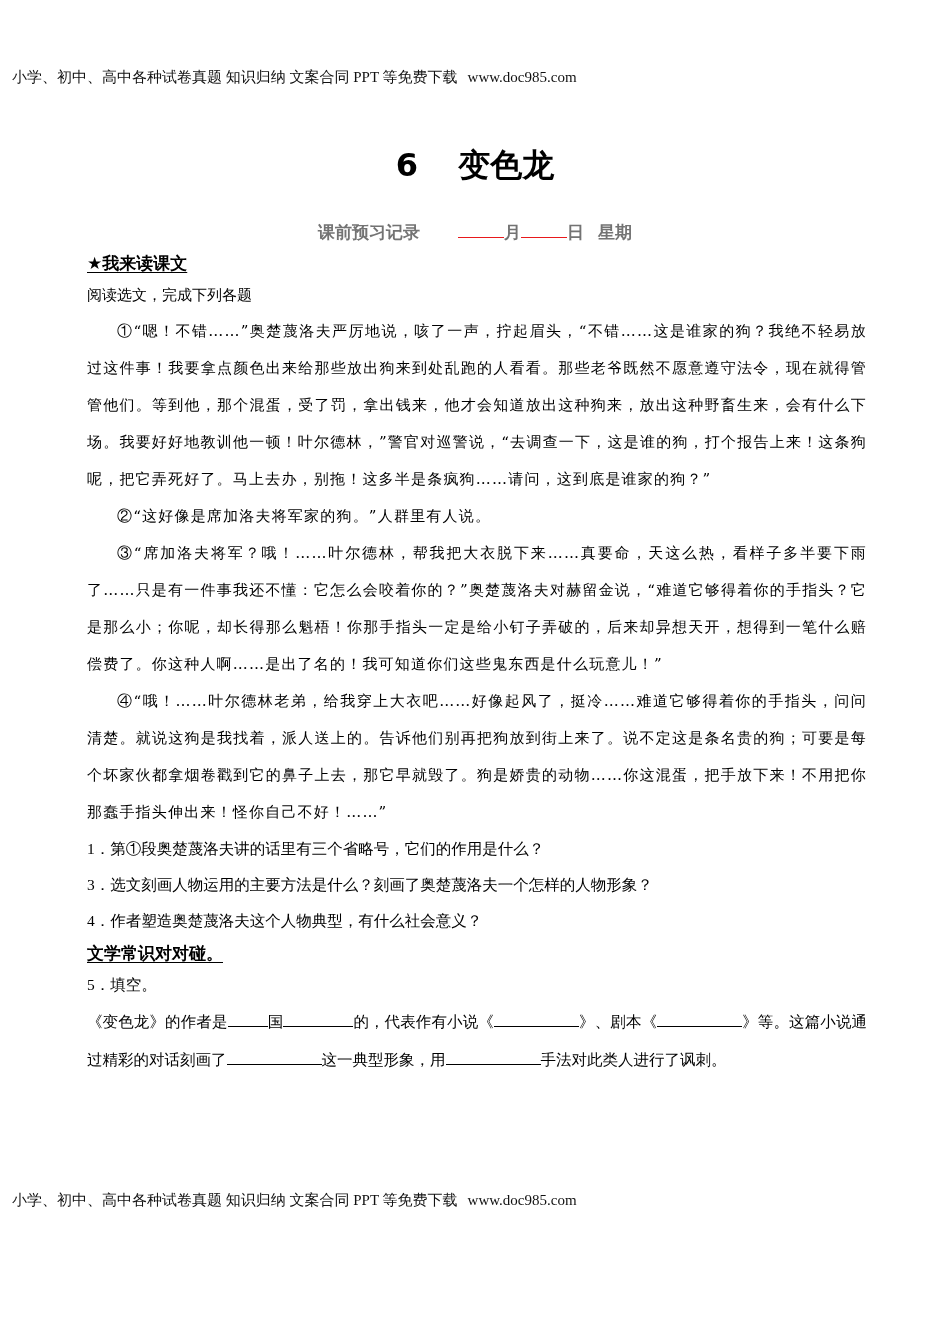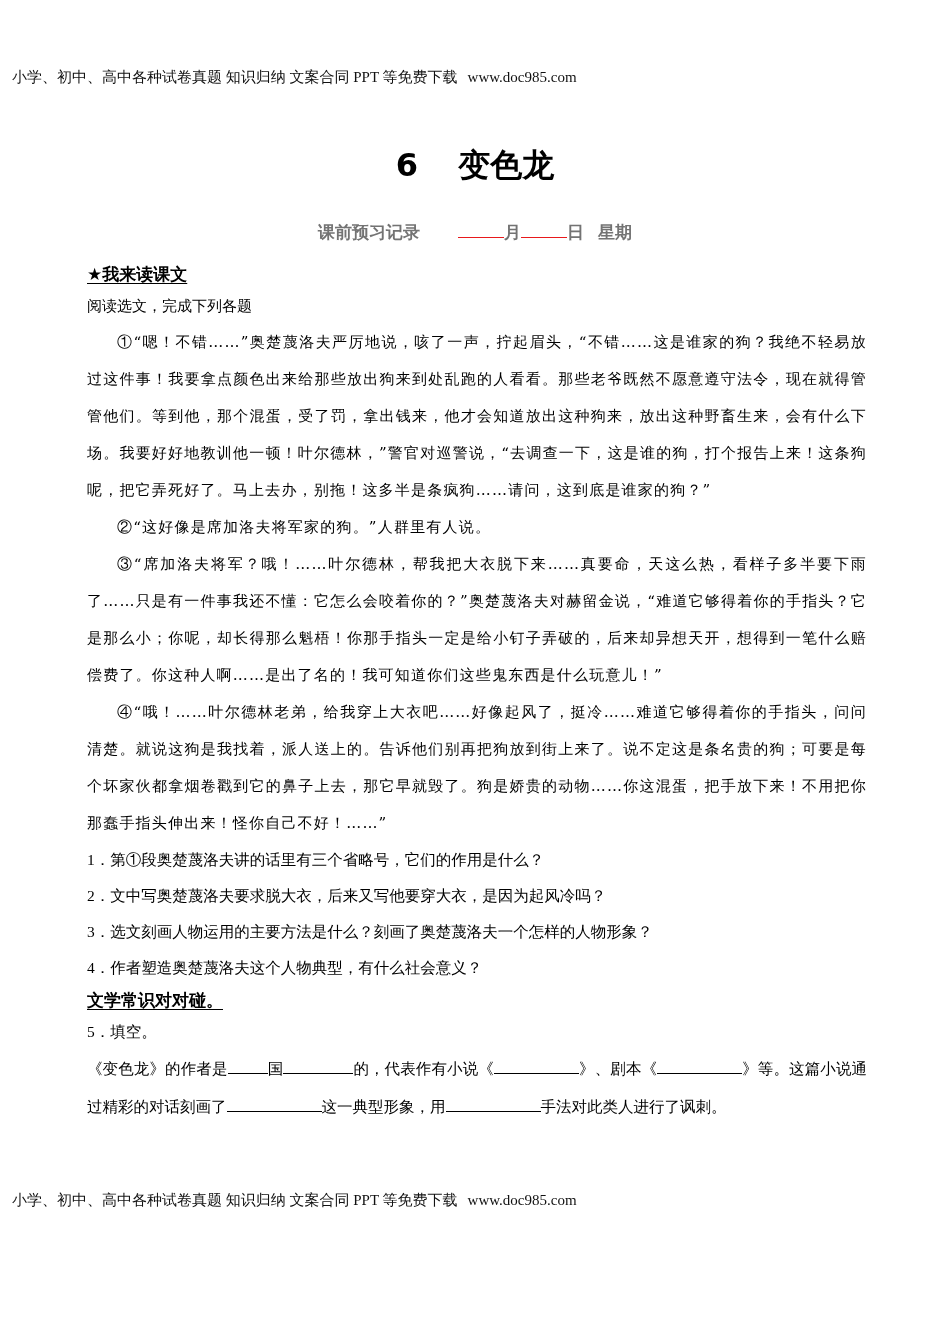--- a/index.html
+++ b/index.html
@@ -60,21 +60,21 @@
       border-bottom: 1.5px solid #e8191c;
       height: 16px;
       vertical-align: baseline;
     }
     .preview-line .gap-lg { display: inline-block; width: 38px; }
     .preview-line .gap-sm { display: inline-block; width: 14px; }
 
     .content {
       position: absolute;
       left: 87px;
-      top: 260px;
+      top: 249px;
       width: 780px;
     }
     .section-heading {
       font-family: "DejaVu Sans", "Liberation Sans", sans-serif;
       font-weight: bold;
       font-size: 17px;
       text-decoration: underline;
       text-underline-offset: 3px;
       height: 28px;
       line-height: 28px;
@@ -134,21 +134,20 @@
 <div class="content">
   <div class="section-heading">★我来读课文</div>
   <div class="plain-line">阅读选文，完成下列各题</div>
 
   <p class="para">①“嗯！不错……”奥楚蔑洛夫严厉地说，咳了一声，拧起眉头，“不错……这是谁家的狗？我绝不轻易放过这件事！我要拿点颜色出来给那些放出狗来到处乱跑的人看看。那些老爷既然不愿意遵守法令，现在就得管管他们。等到他，那个混蛋，受了罚，拿出钱来，他才会知道放出这种狗来，放出这种野畜生来，会有什么下场。我要好好地教训他一顿！叶尔德林，”警官对巡警说，“去调查一下，这是谁的狗，打个报告上来！这条狗呢，把它弄死好了。马上去办，别拖！这多半是条疯狗……请问，这到底是谁家的狗？”</p>
   <p class="para">②“这好像是席加洛夫将军家的狗。”人群里有人说。</p>
   <p class="para">③“席加洛夫将军？哦！……叶尔德林，帮我把大衣脱下来……真要命，天这么热，看样子多半要下雨了……只是有一件事我还不懂：它怎么会咬着你的？”奥楚蔑洛夫对赫留金说，“难道它够得着你的手指头？它是那么小；你呢，却长得那么魁梧！你那手指头一定是给小钉子弄破的，后来却异想天开，想得到一笔什么赔偿费了。你这种人啊……是出了名的！我可知道你们这些鬼东西是什么玩意儿！”</p>
   <p class="para">④“哦！……叶尔德林老弟，给我穿上大衣吧……好像起风了，挺冷……难道它够得着你的手指头，问问清楚。就说这狗是我找着，派人送上的。告诉他们别再把狗放到街上来了。说不定这是条名贵的狗；可要是每个坏家伙都拿烟卷戳到它的鼻子上去，那它早就毁了。狗是娇贵的动物……你这混蛋，把手放下来！不用把你那蠢手指头伸出来！怪你自己不好！……”</p>
 
   <div class="question">1．第①段奥楚蔑洛夫讲的话里有三个省略号，它们的作用是什么？</div>
-  <div class="question">2．文中写奥楚蔑洛夫要求脱大衣，后来又写他要穿大衣，是因为起风冷吗？</div>
   <div class="question">3．选文刻画人物运用的主要方法是什么？刻画了奥楚蔑洛夫一个怎样的人物形象？</div>
   <div class="question">4．作者塑造奥楚蔑洛夫这个人物典型，有什么社会意义？</div>
 
   <div class="section-heading">文学常识对对碰。</div>
   <div class="question">5．填空。</div>
 
   <p class="fill-para">
     <span>《变色龙》的作者是</span><span class="fill-blank w40"></span><span>国</span><span class="fill-blank w70"></span><span>的，代表作有小说《</span><span class="fill-blank w85"></span><span>》、剧本《</span><span class="fill-blank w85"></span><span>》等。这篇小说通过精彩的对话刻画了</span><span class="fill-blank w95"></span><span>这一典型形象，用</span><span class="fill-blank w95"></span><span>手法对此类人进行了讽刺。</span>
   </p>
 

